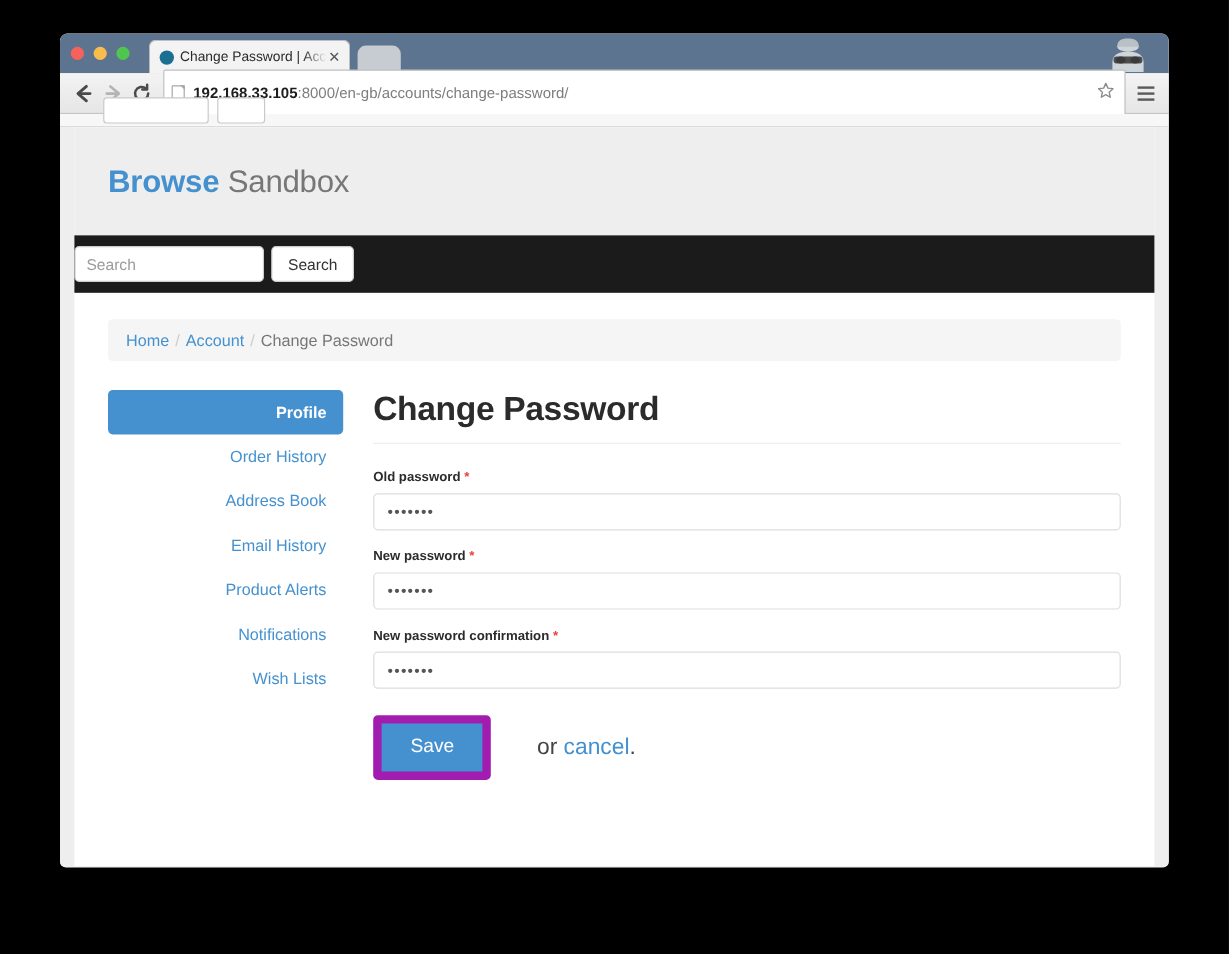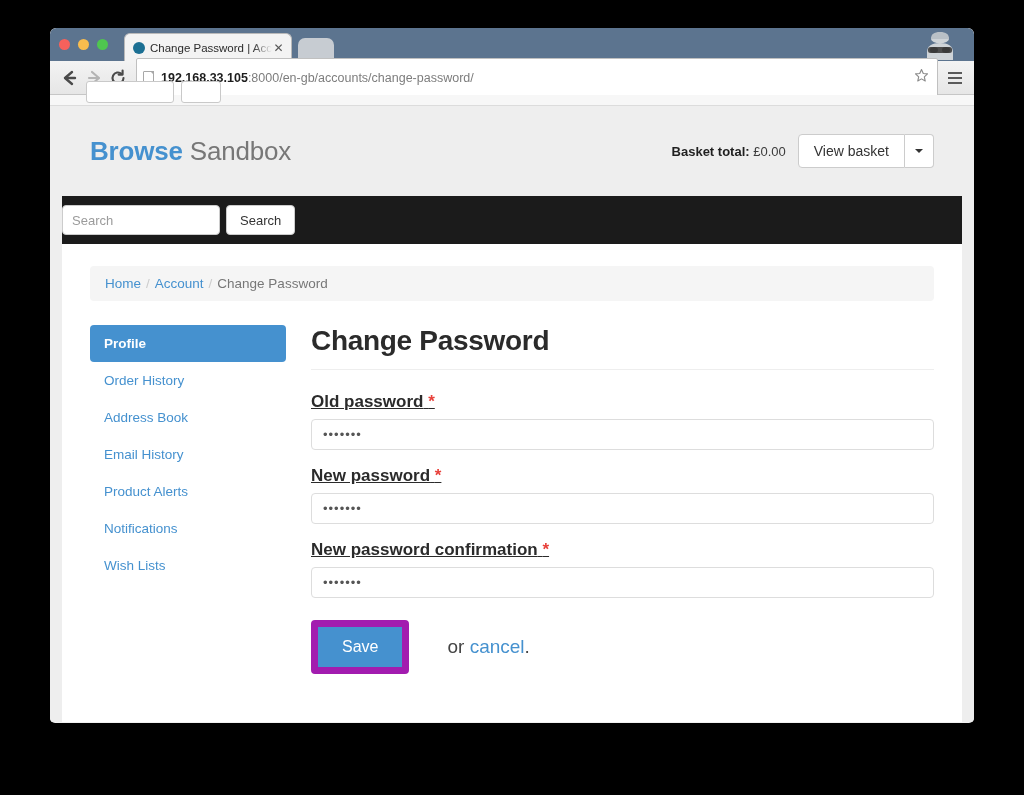--- a/index.html
+++ b/index.html
@@ -264,21 +264,21 @@
     border-radius: 4px;
     padding: 10px 15px;
     font-size: 13.5px;
     color: #777777;
     margin-bottom: 24px;
   }
   #breadcrumb a { color: #4591cf; text-decoration: none; cursor: pointer; }
   #breadcrumb .sep { color: #cccccc; margin: 0 5px; }
 
   #columns { display: flex; gap: 25px; }
-  #sidebar { width: 196px; flex: 0 0 auto; }
+  #sidebar { width: 196px; flex: 0 0 auto; text-align: right; }
   .side-item {
     display: block;
     padding: 11px 14px;
     font-size: 13.5px;
     color: #4591cf;
     text-decoration: none;
     border-radius: 4px;
     cursor: pointer;
   }
   .side-item.active {
@@ -295,25 +295,24 @@
     margin: 0 0 12px 0;
     letter-spacing: -0.3px;
   }
   #title-rule {
     border: none; border-top: 1px solid #eeeeee;
     margin: 0 0 22px 0;
   }
   .form-group { margin-bottom: 16px; }
   .form-label {
     display: block;
-    font-size: 17px;
+    font-size: 11px;
     font-weight: bold;
     color: #2b2b2b;
     margin-bottom: 7px;
-    text-decoration: underline;
   }
   .req { color: #e8403a; font-weight: bold; }
   .form-input {
     display: block;
     width: 100%;
     height: 31px;
     border: 1px solid #dddddd;
     border-radius: 4px;
     padding: 4px 11px;
     font-size: 13px;
@@ -411,29 +410,20 @@
     <span class="bookmark-chip" style="left:36px; width:88px;"></span>
     <span class="bookmark-chip" style="left:131px; width:40px;"></span>
   </div>
 
   <div id="page">
     <div id="page-container">
 
       <div id="site-header">
         <div id="brand"><span class="brand-strong">Browse</span><span> Sandbox</span></div>
 
-        <div id="basket-area">
-          <div id="basket-total"><b>Basket total:</b> <span>£0.00</span></div>
-          <div id="view-basket-group">
-            <button id="view-basket-btn">View basket</button>
-            <button id="basket-caret-btn">
-                <span class="caret"></span>
-              </button>
-          </div>
-        </div>
       </div>
 
       <div id="navbar">
         <div id="nav-search">
           <input id="search-input" type="text" placeholder="Search" style="">
           <button id="search-button">Search</button>
         </div>
       </div>
 
       <div id="content">

